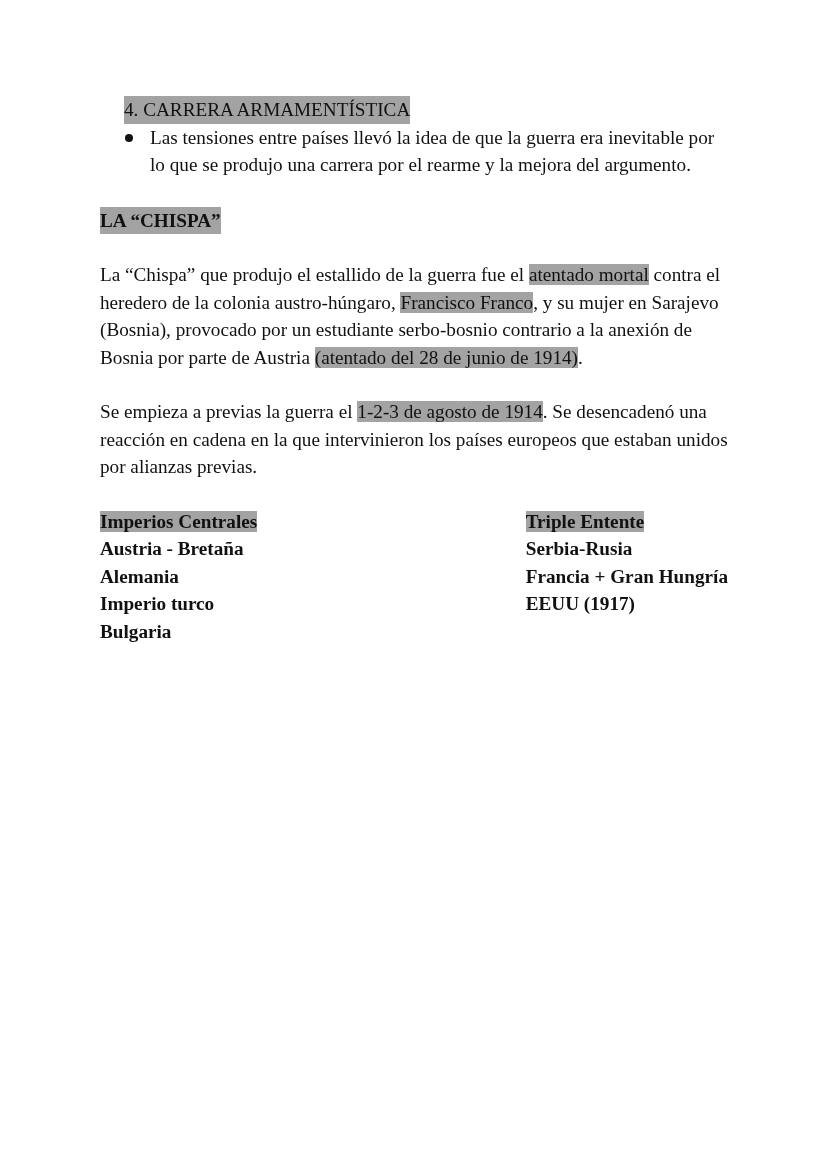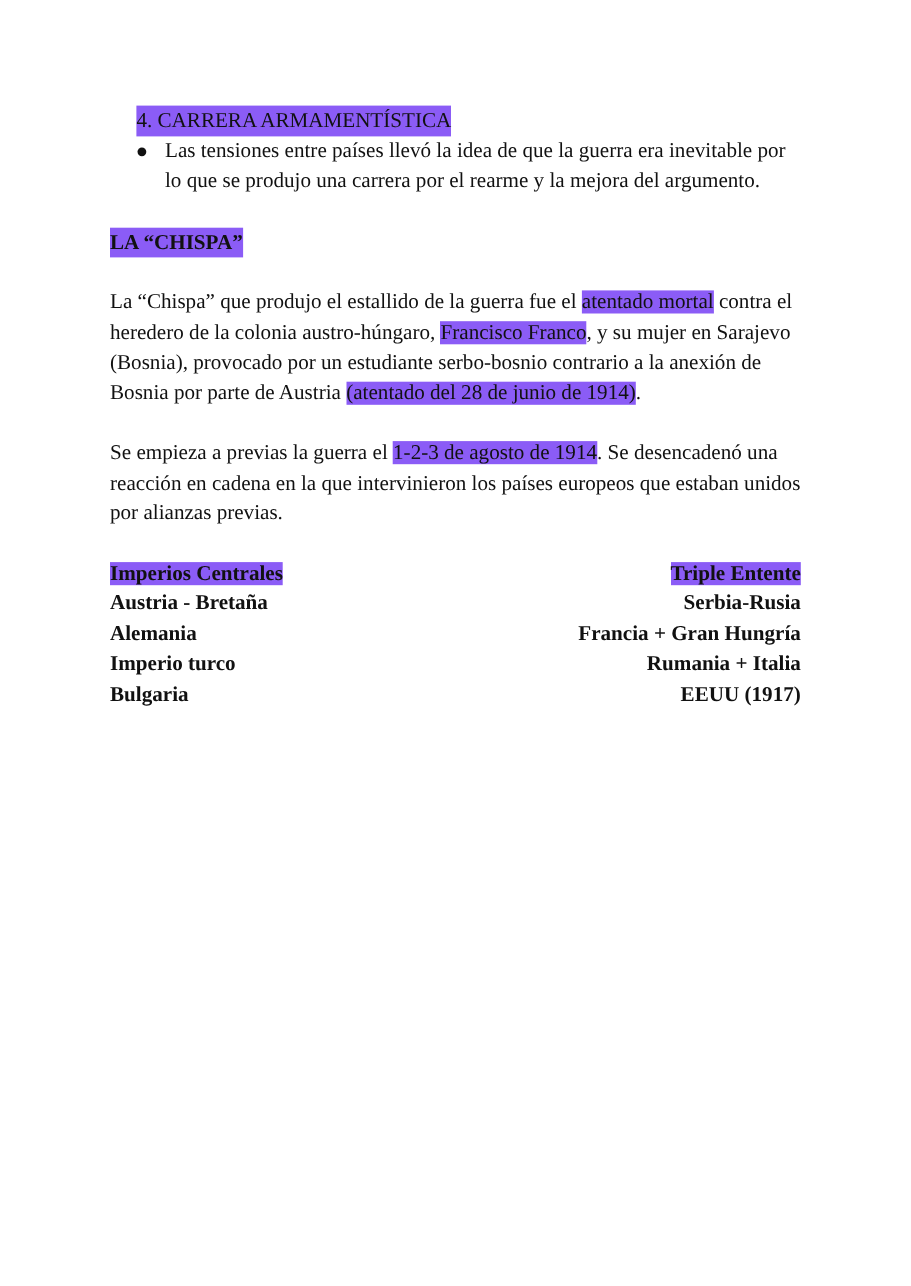--- a/index.html
+++ b/index.html
@@ -1,29 +1,29 @@
 <!DOCTYPE html>
 <html><head>
 <meta charset="utf-8">
 <style>
   html, body { margin: 0; padding: 0; background: #ffffff; }
   body { width: 828px; height: 1169px; position: relative; overflow: hidden;
          font-family: "Liberation Serif", serif; color: #111111; }
   .page { position: absolute; left: 100px; top: 96px; width: 628px; font-size: 19.2px; line-height: 27.5px; }
-  .hl { background: #8b5cf6; }
+  .hl { background: #a3a3a3; }
   .numhead { margin-left: 24px; display: block; }
   .bullet-list { list-style: none; margin: 0; padding: 0; }
   .bullet-item { position: relative; padding-left: 50px; }
   .bullet-dot { position: absolute; left: 25px; top: 10px; width: 8px; height: 8px; border-radius: 50%; background: #111; }
   .section-title { font-weight: bold; margin-top: 28px; display: inline-block; }
   p { margin: 0; }
   .gap { height: 27px; }
   .cols { display: flex; justify-content: space-between; font-weight: bold; }
   .col-left { text-align: left; }
-  .col-right { text-align: right; }
+  .col-right { }
 </style>
 </head>
 <body>
 
 <div class="page">
   <span class="numhead hl" style="display:inline-block;">4.  CARRERA ARMAMENTÍSTICA</span>
   <ul class="bullet-list">
     <li class="bullet-item">
       <span class="bullet-dot"></span>
       <span>Las tensiones entre países llevó la idea de que la guerra era inevitable por lo que se produjo una carrera por el rearme y la mejora del argumento.</span>
@@ -48,17 +48,16 @@
       <div><span class="hl">Imperios Centrales</span></div>
       <div>Austria - Bretaña</div>
       <div>Alemania</div>
       <div>Imperio turco</div>
       <div>Bulgaria</div>
     </div>
     <div class="col-right">
       <div><span class="hl">Triple Entente</span></div>
       <div>Serbia-Rusia</div>
       <div>Francia + Gran Hungría</div>
-      <div>Rumania + Italia</div>
       <div>EEUU (1917)</div>
     </div>
   </div>
 </div>
 
 </body></html>

